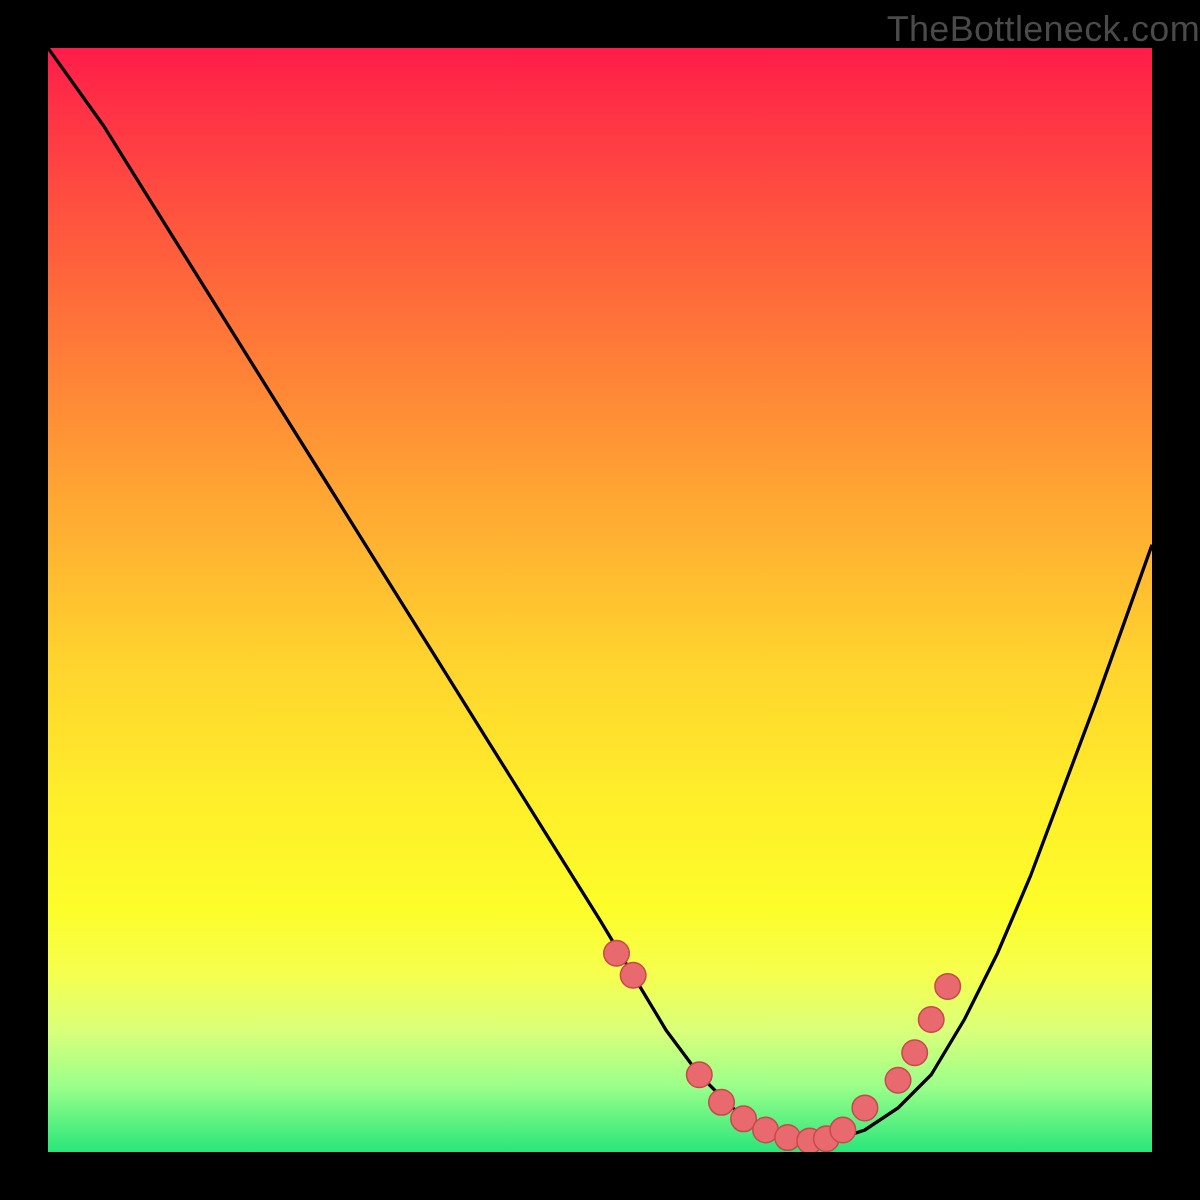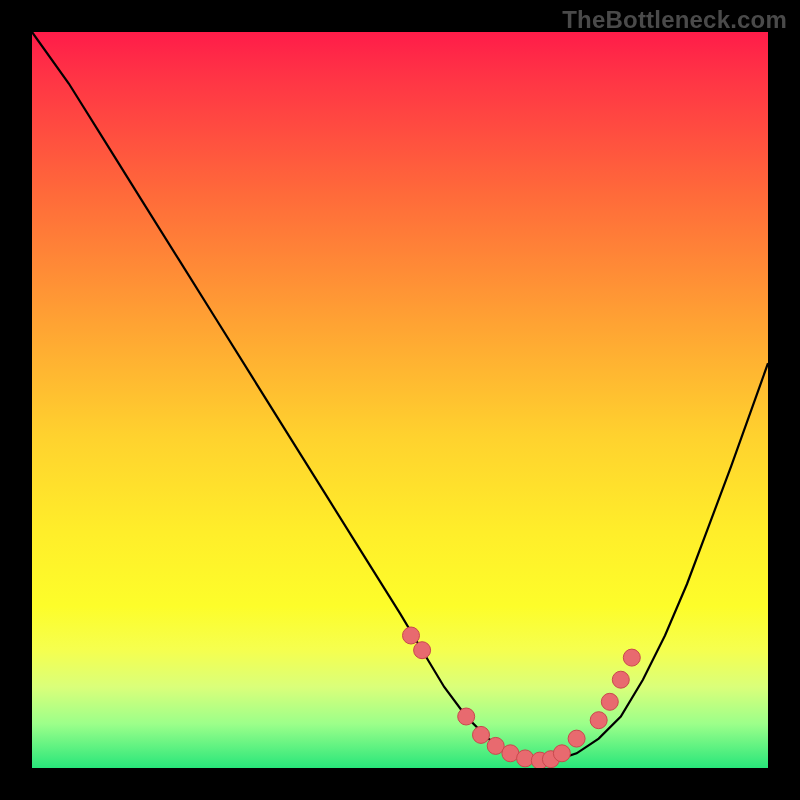--- a/index.html
+++ b/index.html
@@ -21,24 +21,24 @@
       #fdfd2a 78%,
       #f5ff4f 84%,
       #daff7a 89%,
       #9cff8a 94%,
       #28e67a 100%
     );
   }
   .watermark {
     position: absolute;
     top: 6px;
-    right: 13px;
+    right: 0;
     color: #4a4a4a;
     font-size: 24px;
-    font-weight: 700;
+    font-weight: 400;
     letter-spacing: 0.2px;
   }
   svg { position: absolute; left: 32px; top: 32px; }
 </style>
 </head>
 <body>
 
 <div class="frame"></div>
 
 <div class="watermark">TheBottleneck.com</div>

